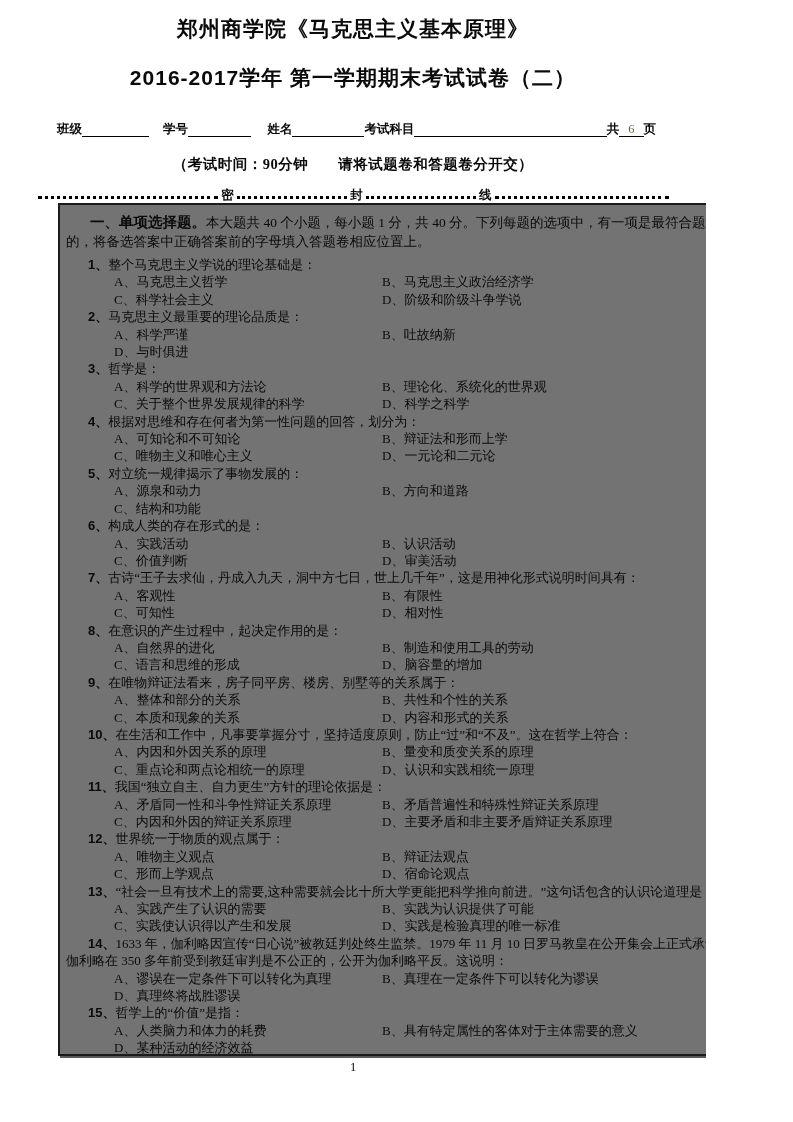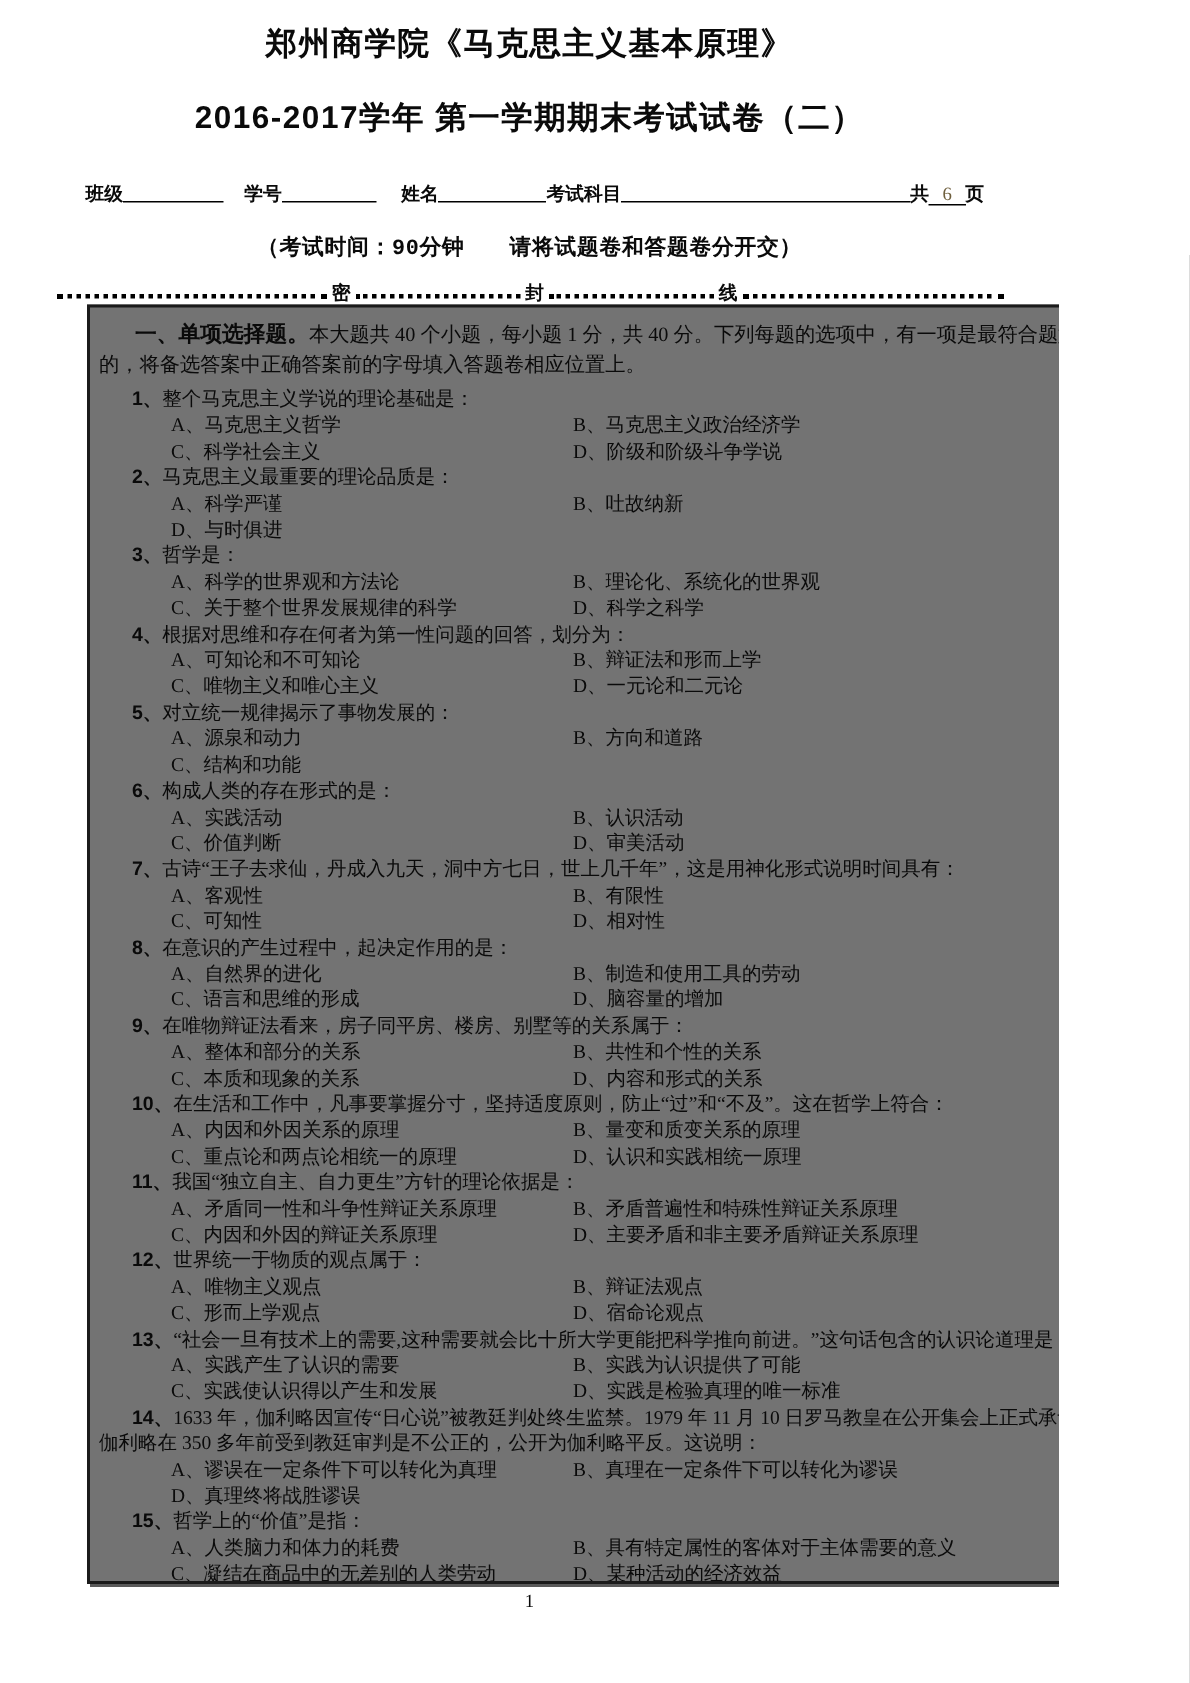--- a/index.html
+++ b/index.html
@@ -5,33 +5,33 @@
   * { margin:0; padding:0; box-sizing:border-box; }
   html,body { width:793px; height:1122px; background:#ffffff; color:#0a0a0a;
     font-family:"Liberation Serif","DejaVu Serif",serif; }
   .sheet { position:relative; width:706px; height:1122px; overflow:hidden; padding-top:15px; }
 
   .title { text-align:center; font-family:"Liberation Sans","DejaVu Sans",sans-serif;
     font-weight:bold; font-size:21px; letter-spacing:1px; }
   .title.second { margin-top:21px;text-align:center; }
 
   
-  .form-row { display:flex; align-items:flex-start; margin:29px 50px 0 57px;
+  .form-row { display:flex; align-items:center; margin:29px 50px 0 57px;
     font-family:"Liberation Sans","DejaVu Sans",sans-serif; font-weight:bold;
     font-size:12.5px; white-space:nowrap; }
   .blank { display:inline-block; border-bottom:1.5px solid #000; height:14px; }
   .blank.w-class   { width:80px;  margin-right:14px; }
   .blank.w-sid     { width:76px;  margin-right:16px; }
   .blank.w-name    { width:86px;  }
   .blank.w-subject { width:230px; }
   .pages { margin-left:auto; }
   .pages .pnum { font-family:"Liberation Serif",serif; font-weight:normal;
     color:#6e5f3d; padding:0 9px; border-bottom:1.5px solid #000; }
 
-  .exam-note { text-align:center; font-family:Liberation Mono, monospace;
+  .exam-note { text-align:center; font-family:Liberation Serif, serif;
     font-weight:bold; font-size:14.5px; margin-top:17px; letter-spacing:0.5px; }
 
   
   .seal-row { display:flex; align-items:flex-end; margin:13px 37px 0 38px;
     font-family:"Liberation Sans","DejaVu Sans",sans-serif; font-weight:bold; font-size:12.5px; }
   .seal-dots { flex:1; border-bottom:3px dotted #000; height:0; margin-bottom:5px; }
   .seal-dots.s1 { flex:3.1; } .seal-dots.s2 { flex:1.9; } .seal-dots.s3 { flex:1.9; } .seal-dots.s4 { flex:3.0; }
   .seal-char { padding:0 3px; }
   .seal-warning { text-align:center; font-family:"Liberation Sans","DejaVu Sans",sans-serif;
     font-weight:bold; font-size:11px; margin-top:2px; }
@@ -221,21 +221,20 @@
             <div>B、真理在一定条件下可以转化为谬误</div>
             <div>D、真理终将战胜谬误</div>
           </div>
   </div>
 
   <div class="q">
     <div class="q-head"><span class="q-num">15、</span><span>哲学上的“价值”是指：</span></div>
     <div class="opts">
             <div>A、人类脑力和体力的耗费</div>
             <div>B、具有特定属性的客体对于主体需要的意义</div>
-            <div>C、凝结在商品中的无差别的人类劳动</div>
             <div>D、某种活动的经济效益</div>
           </div>
   </div>
 </div>
   </div>
 
   <div class="page-num">1</div>
 </div>
 
 </body></html>

